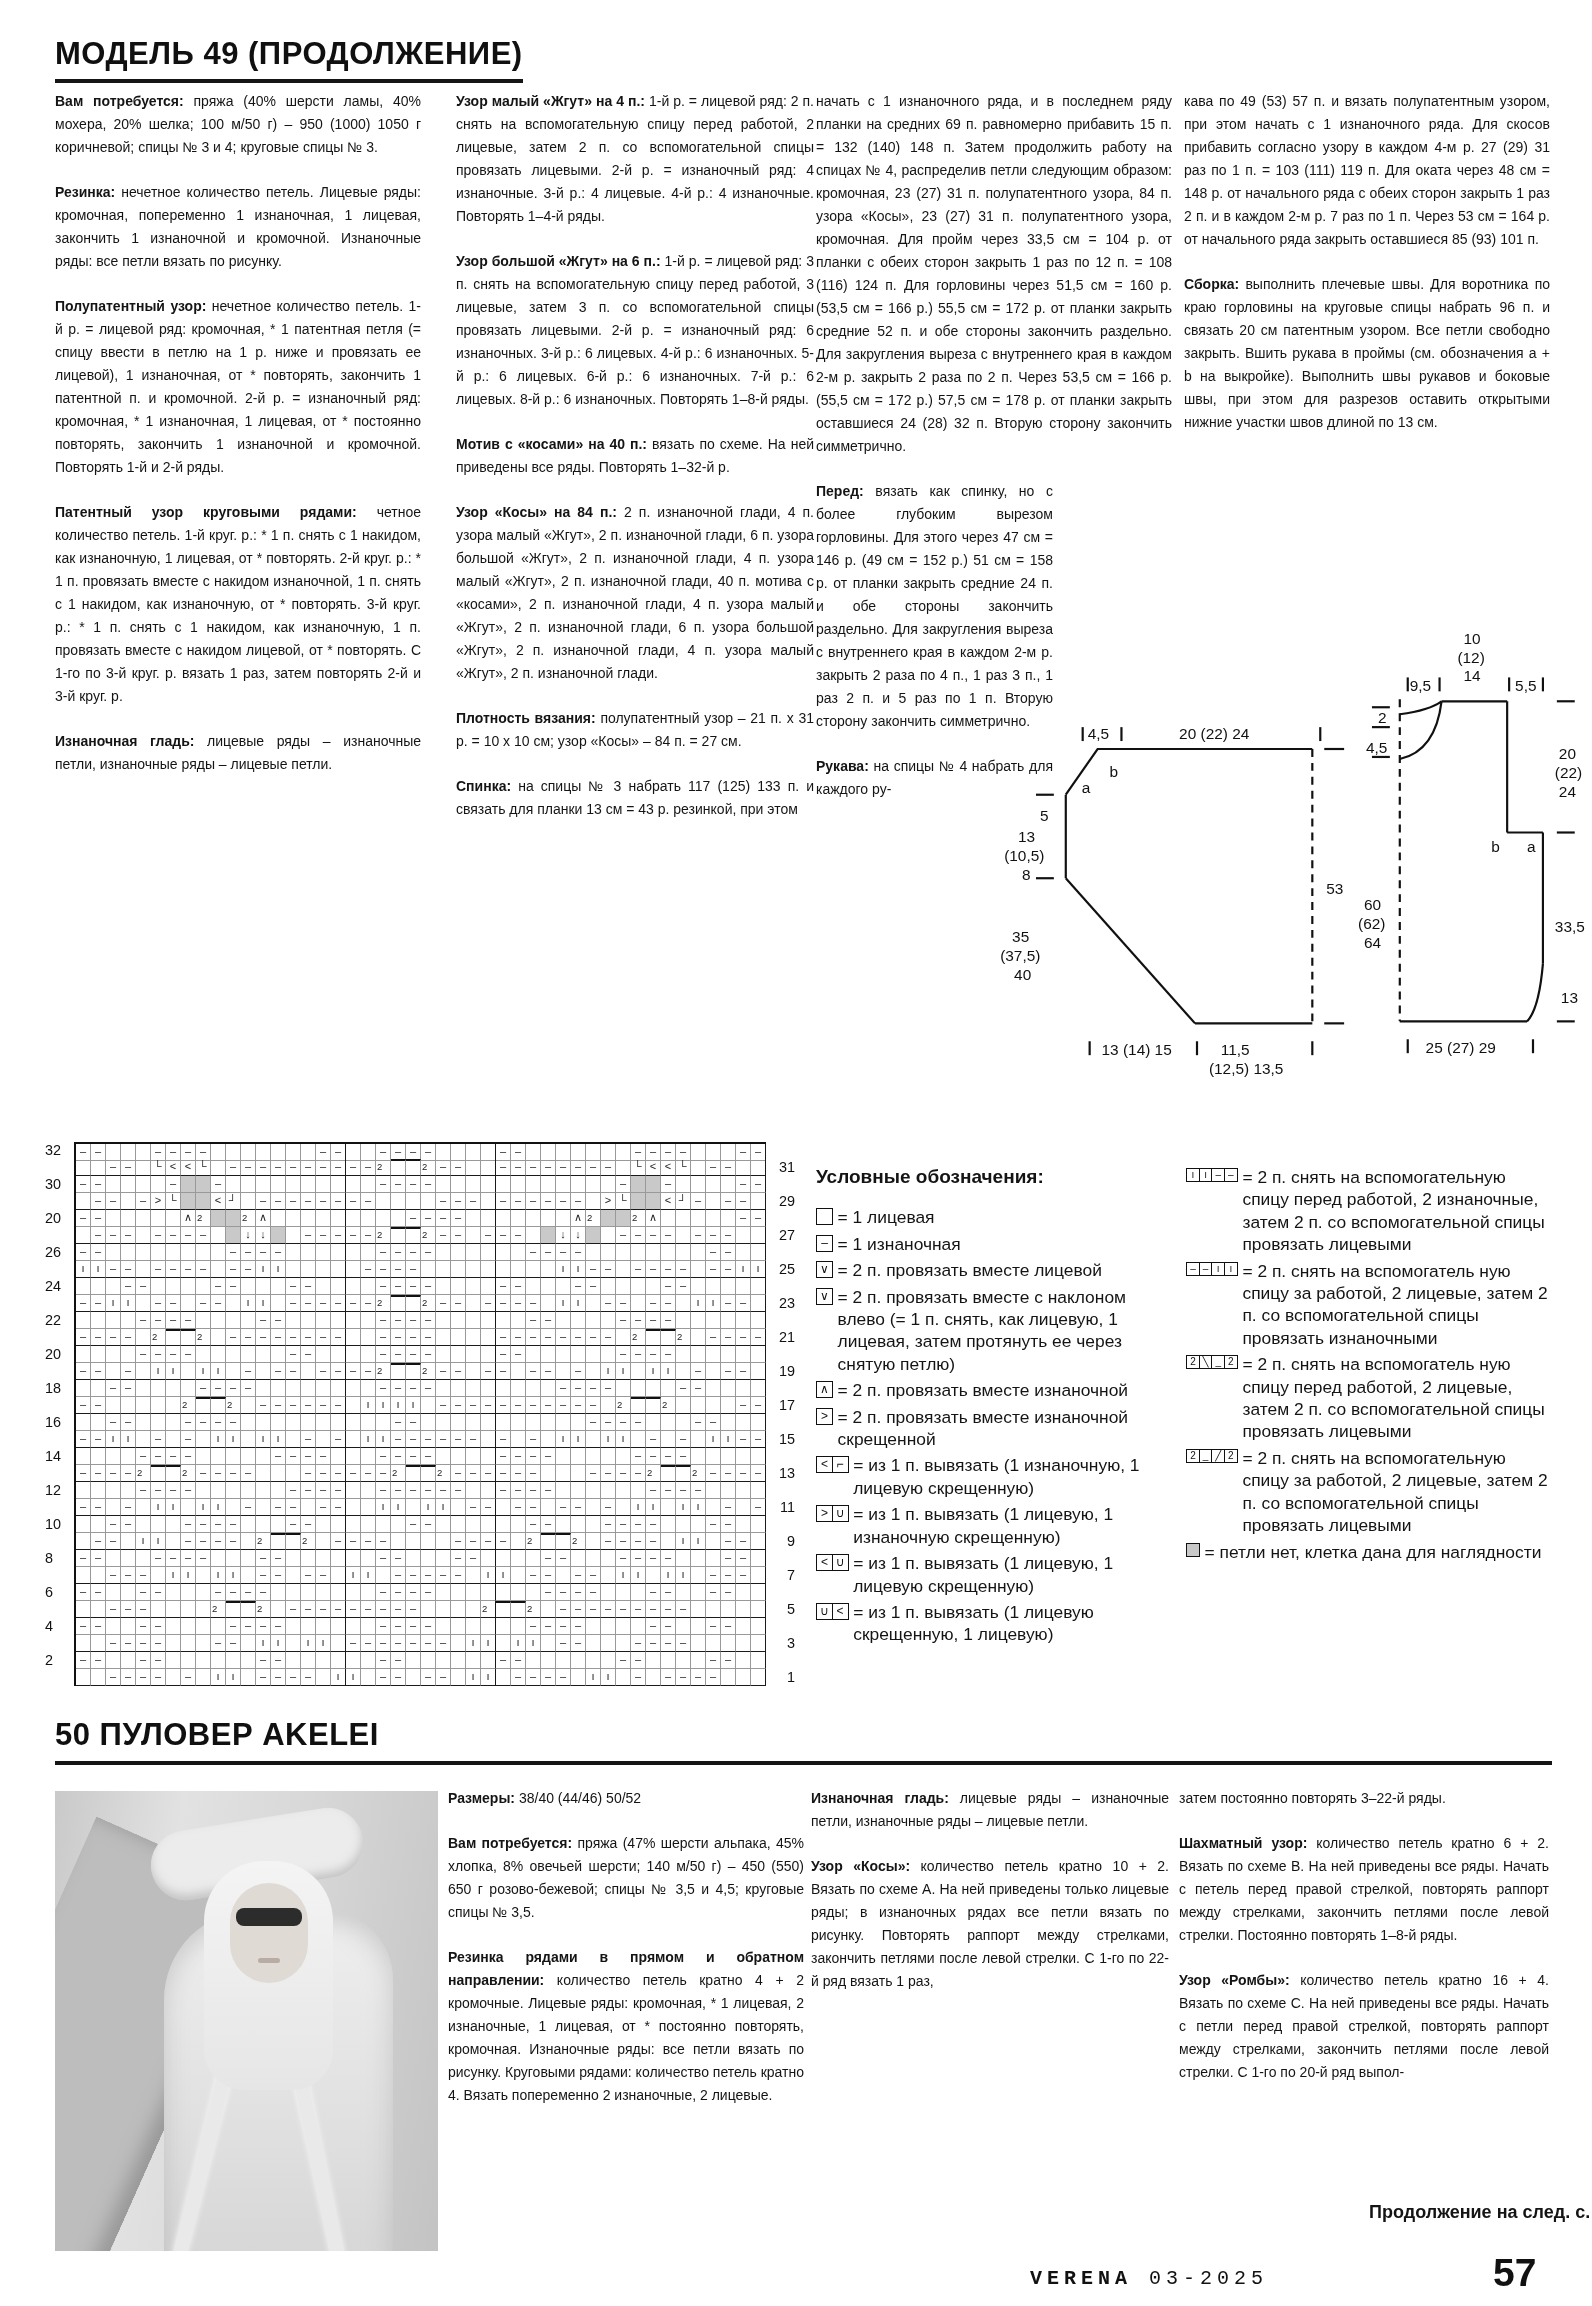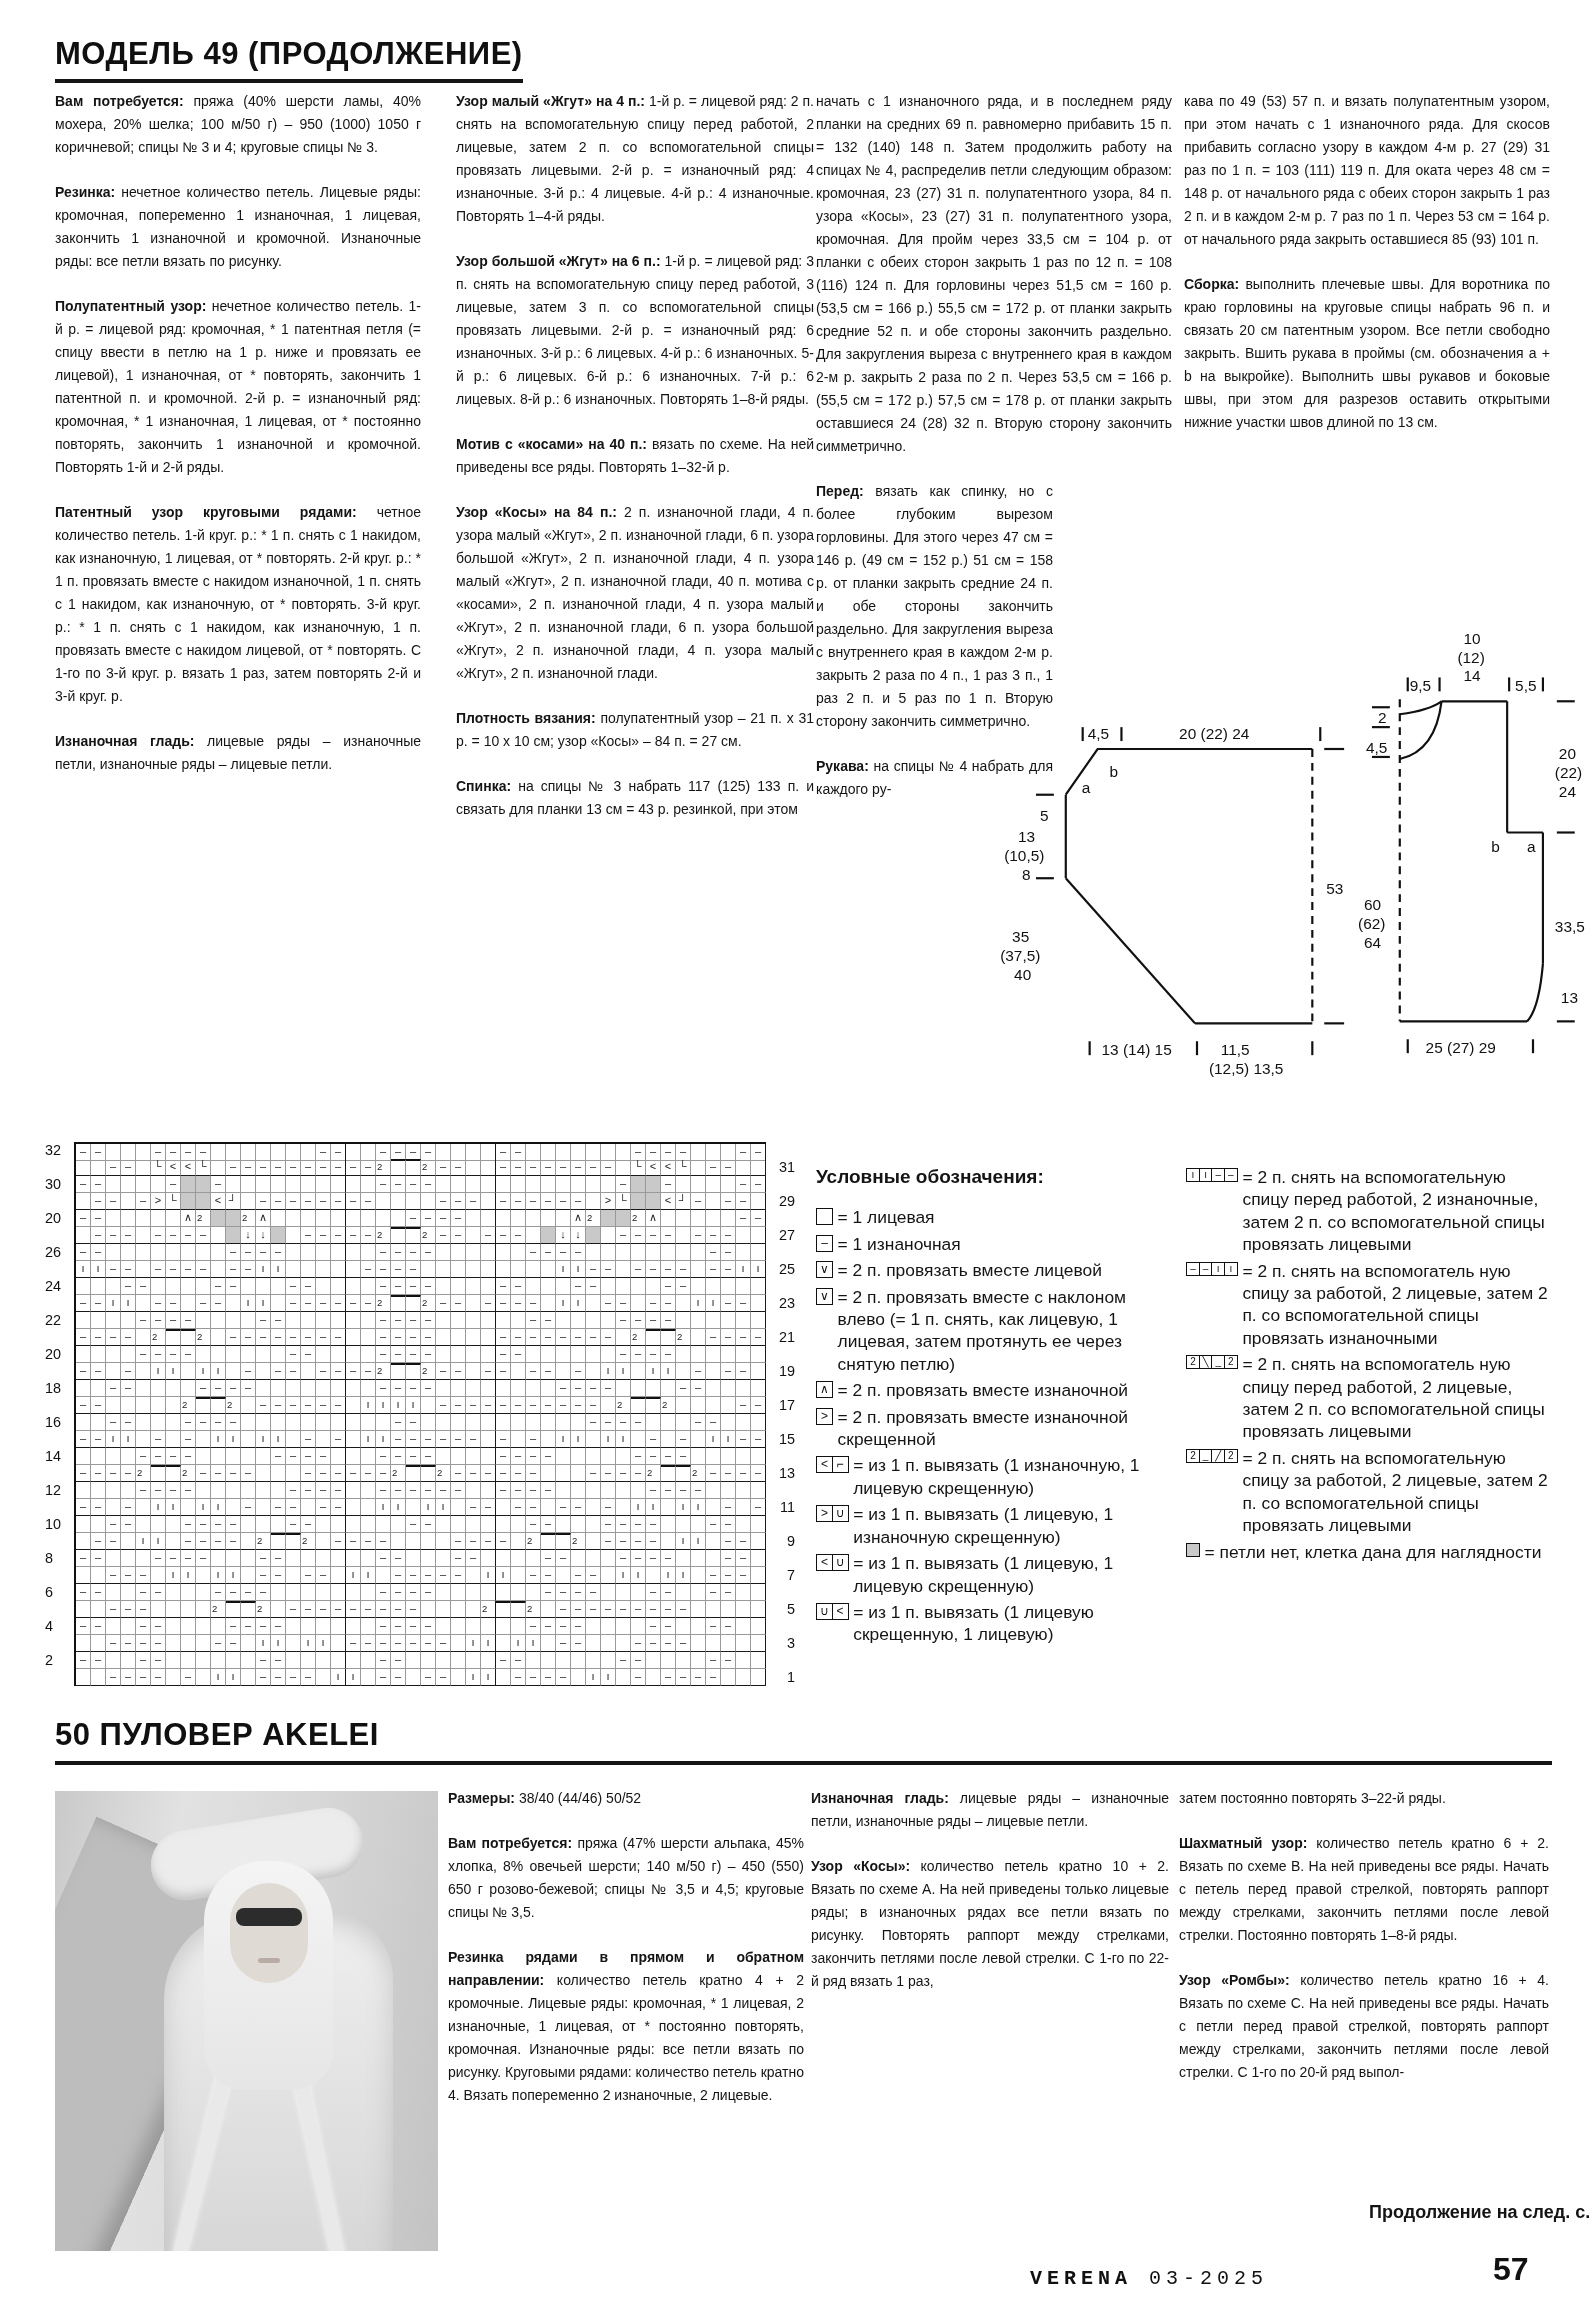--- a/index.html
+++ b/index.html
@@ -57,21 +57,21 @@
         background:#dfdad4;}
   #photo .glasses{position:absolute;left:181px;top:117px;width:66px;height:18px;border-radius:8px;background:#2c2c2c;}
   #photo .mouth{position:absolute;left:203px;top:167px;width:22px;height:5px;border-radius:3px;background:#b9aca4;}
   #photo .cable1,#photo .cable2{position:absolute;top:209px;width:14px;height:259px;background:#e9e9e9;
         transform:rotate(14deg);box-shadow:0 0 6px rgba(255,255,255,.8);}
   #photo .cable1{left:149px;} #photo .cable2{left:249px;transform:rotate(-12deg);}
   
   #footer-mag{position:absolute;left:1030px;top:2267px;width:418px;text-align:left;
        font-size:20px;letter-spacing:5px;color:#111;font-family:Liberation Mono, monospace;}
   #footer-mag b{font-weight:bold;}
-  #footer-page{position:absolute;left:1493px;top:2251px;font-size:32px;font-weight:bold;color:#111;}
+  #footer-page{position:absolute;left:1493px;top:2251px;font-size:39px;font-weight:bold;color:#111;}
   .cont{font-weight:bold;text-align:right;margin-top:2px;font-size:18px;}
 </style>
 </head>
 <body>
 
 <div id="page">
 
   <div id="hdr49" class="sec-title">МОДЕЛЬ 49 (ПРОДОЛЖЕНИЕ)</div>
 
   <div class="tcol" style="left:55px;top:90px;width:366px;">

